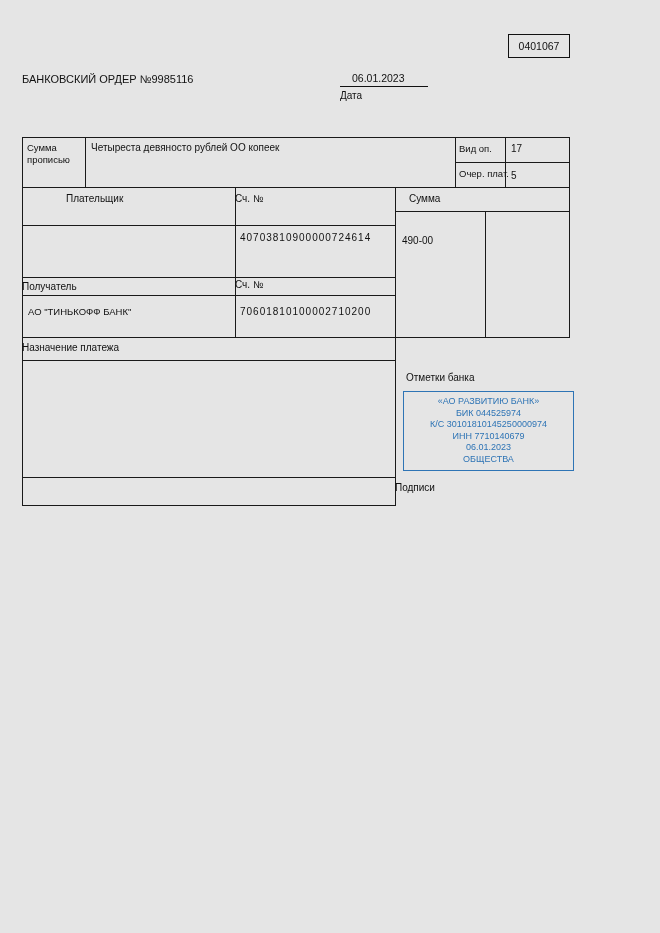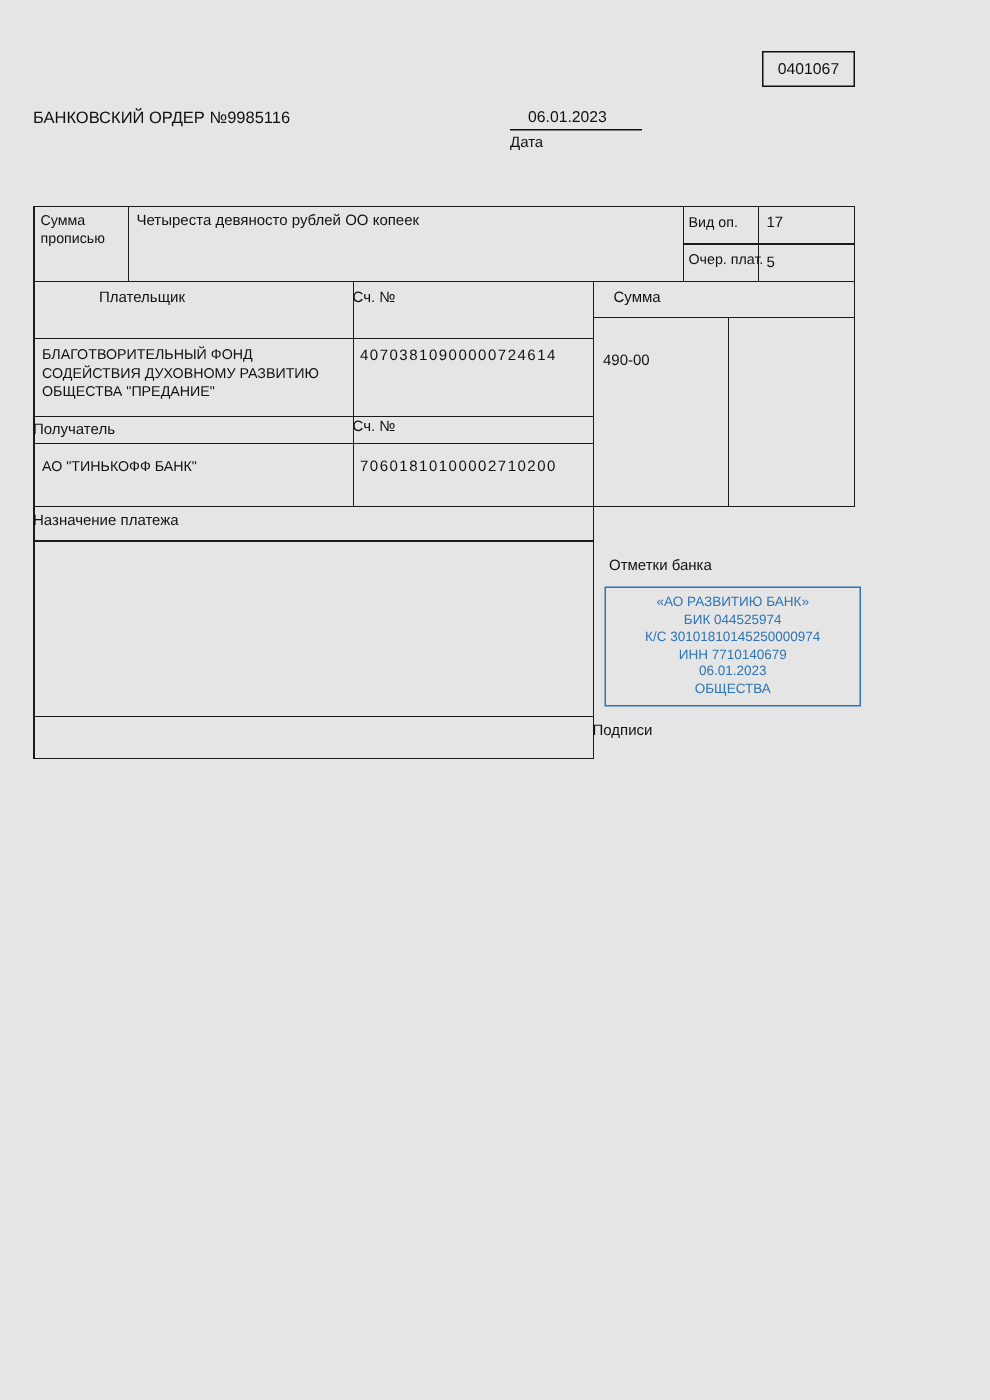--- a/index.html
+++ b/index.html
@@ -75,21 +75,20 @@
   <div class="t" style="left:459px; top:143px; font-size:9.5px;">Вид оп.</div>
   <div class="t" style="left:511px; top:143px;">17</div>
 
   <div class="t" style="left:459px; top:168px; font-size:9.5px;">Очер. плат.</div>
   <div class="t" style="left:511px; top:170px;">5</div>
 
   <div class="t center" style="left:22px; top:193px; width:213px;margin-left:44px;">Плательщик</div>
   <div class="t center" style="left:235px; top:193px; width:160px;">Сч. №</div>
   <div class="t center" style="left:395px; top:193px; width:175px;padding-left:14px;">Сумма</div>
 
-  <div class="t wrap" style="left:28px; top:231px; width:205px; font-size:9.5px; line-height:12.5px;">БЛАГОТВОРИТЕЛЬНЫЙ ФОНД СОДЕЙСТВИЯ ДУХОВНОМУ РАЗВИТИЮ ОБЩЕСТВА "ПРЕДАНИЕ"</div>
   <div class="t digits" style="left:240px; top:232px;">40703810900000724614</div>
   <div class="t" style="left:402px; top:235px;">490-00</div>
 
   <div class="t center" style="left:22px; top:281px; width:213px;">Получатель</div>
   <div class="t center" style="left:235px; top:279px; width:160px;">Сч. №</div>
 
   <div class="t" style="left:28px; top:306px; font-size:9.5px;">АО "ТИНЬКОФФ БАНК"</div>
   <div class="t digits" style="left:240px; top:306px;">70601810100002710200</div>
 
   <div class="t center" style="left:22px; top:342px; width:373px;">Назначение платежа</div>

